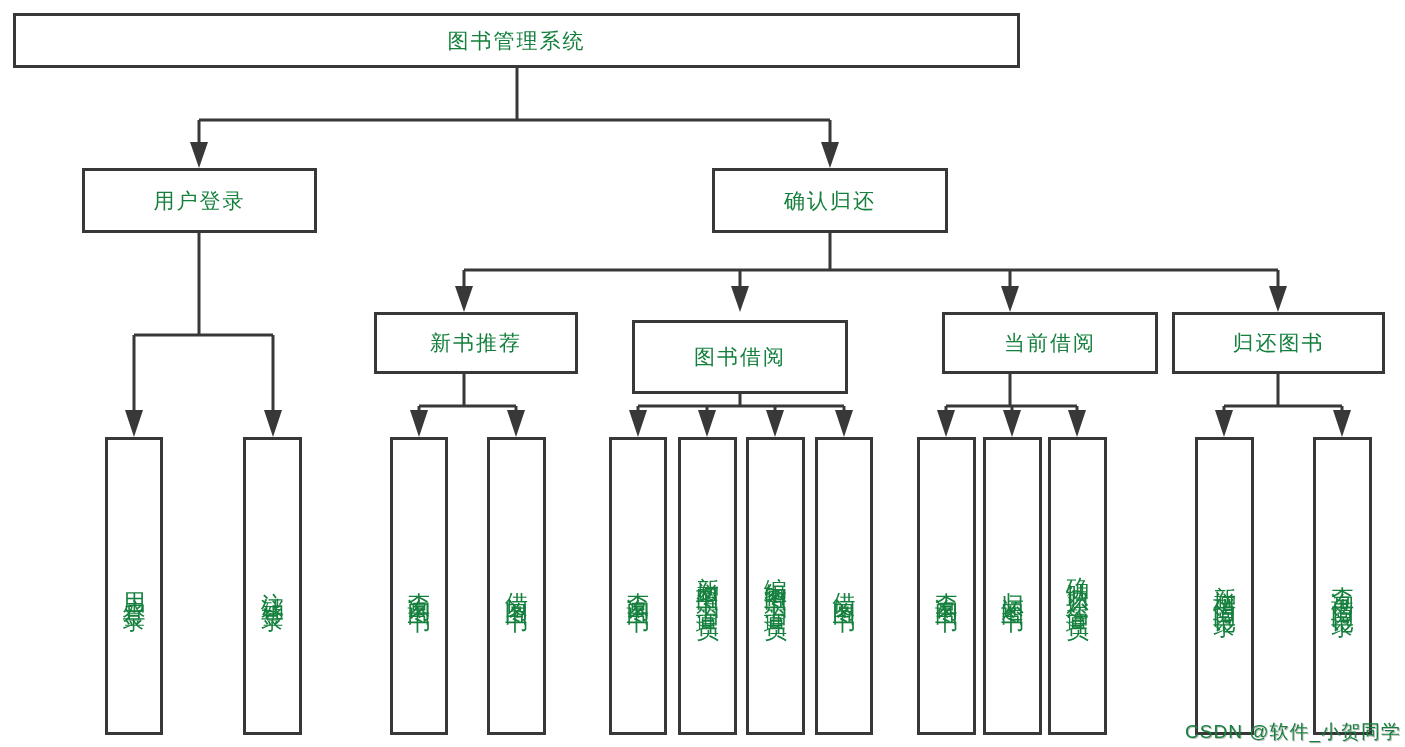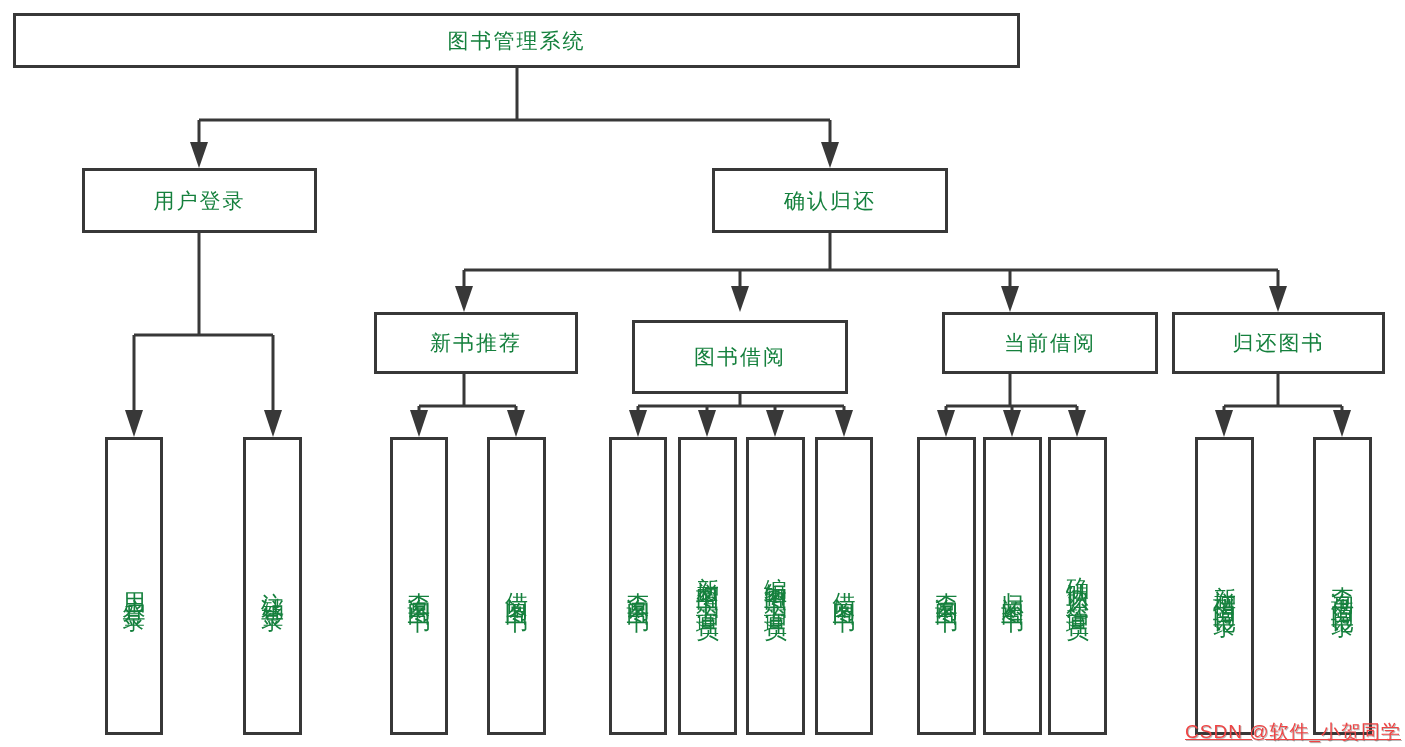--- a/index.html
+++ b/index.html
@@ -46,25 +46,24 @@
     text-orientation: mixed;
     font-size: 23px;
     letter-spacing: 6px;
     line-height: 1.0;
   }
   .watermark {
     position: absolute;
     right: 4px;
     bottom: 2px;
     font-size: 19px;
-    color: #ef4444;
+    color: #15803d;
     letter-spacing: 1px;
     z-index: 3;
     text-shadow: 1px 1px 0 rgba(60,60,60,0.35);
-    text-decoration: underline;
   }
 </style>
 </head>
 <body>
 
 <div id="stage">
 
   <svg id="connectors" viewBox="0 0 1405 747" xmlns="http://www.w3.org/2000/svg">
     <g stroke="#383838" stroke-width="3" fill="none">
 

